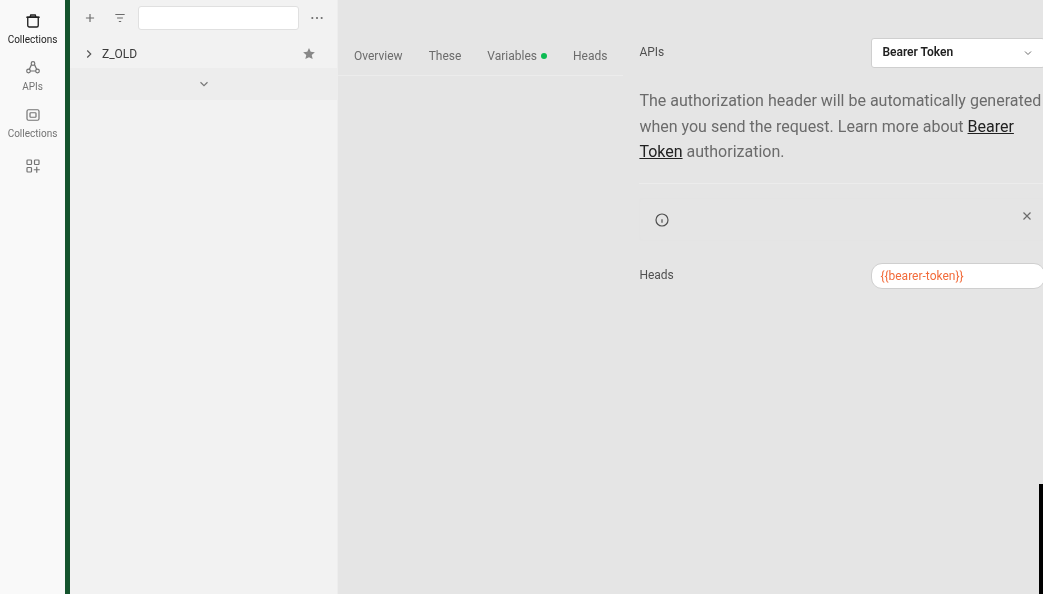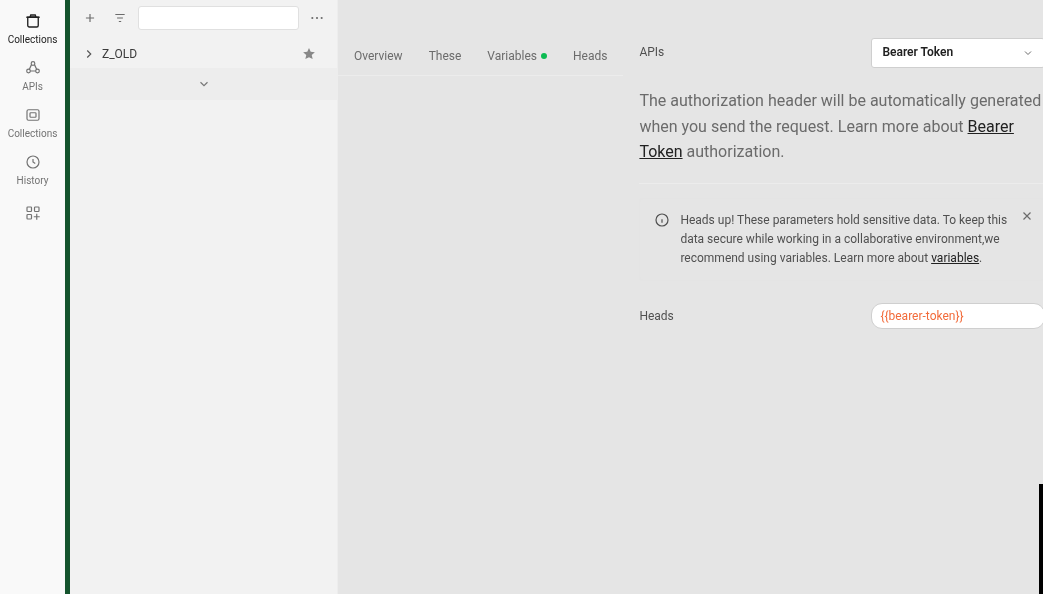--- a/index.html
+++ b/index.html
@@ -244,27 +244,20 @@
         <path d="M10 7.5 7 14M14 7.5l3 6.5M8.2 16h7.6"></path>
       </svg>
     <span>APIs</span>
   </div>
   <div class="nav-item">
     <svg class="nicon" viewBox="0 0 24 24" fill="none" stroke="currentColor" stroke-width="1.6">
         <rect x="4" y="5" width="16" height="14" rx="2"></rect>
         <rect x="8" y="9" width="8" height="6" rx="1"></rect>
       </svg>
     <span>Collections</span>
-  </div>
-  <div class="nav-item">
-    <svg class="nicon" viewBox="0 0 24 24" fill="none" stroke="currentColor" stroke-width="1.6">
-        <circle cx="12" cy="12" r="8"></circle>
-        <path d="M12 8v4l3 2"></path>
-      </svg>
-    <span>History</span>
   </div>
   <div class="nav-item iconless">
     <svg class="nicon" viewBox="0 0 24 24" fill="none" stroke="currentColor" stroke-width="1.6">
         <rect x="4" y="4" width="6" height="6" rx="1"></rect>
         <rect x="14" y="4" width="6" height="6" rx="1"></rect>
         <rect x="4" y="14" width="6" height="6" rx="1"></rect>
         <path d="M17 13v8M13 17h8"></path>
       </svg>
   </div>
 </div>
@@ -343,23 +336,20 @@
         <span>The authorization header will be automatically generated when you send the request. Learn more about </span><span class="link">Bearer Token</span><span> authorization.</span>
       </div>
 
       <div class="divider"></div>
 
       <div class="notice">
         <svg class="info" width="16" height="16" viewBox="0 0 24 24" fill="none" stroke="currentColor" stroke-width="1.8">
             <circle cx="12" cy="12" r="9"></circle>
             <path d="M12 8h.01M12 11v5"></path>
           </svg>
-        <div>
-          <span>Heads up! These parameters hold sensitive data. To keep this data secure while working in a collaborative environment,we recommend using variables. Learn more about </span><span class="link">variables</span><span>.</span>
-        </div>
         <svg class="close-x" width="14" height="14" viewBox="0 0 24 24" fill="none" stroke="currentColor" stroke-width="2">
             <path d="M6 6l12 12M18 6L6 18"></path>
           </svg>
       </div>
 
       <div class="form-row" style="margin-top:22px;">
         <div class="form-label">Heads</div>
         <input class="token-input" type="text" value="{{bearer-token}}" style="">
       </div>
     </div>

